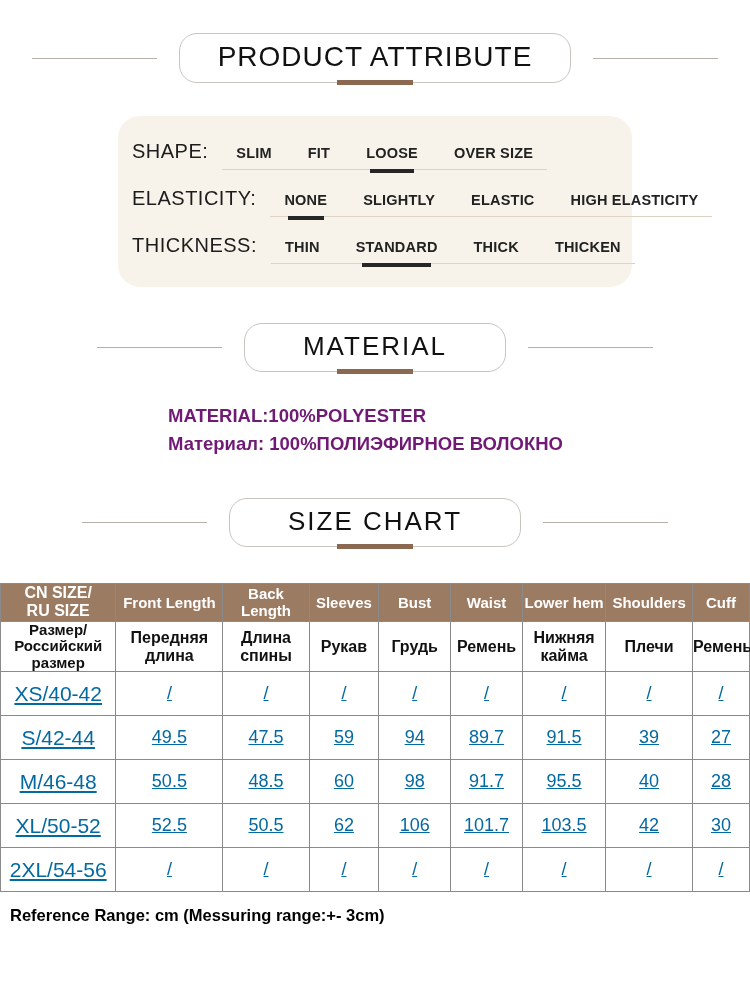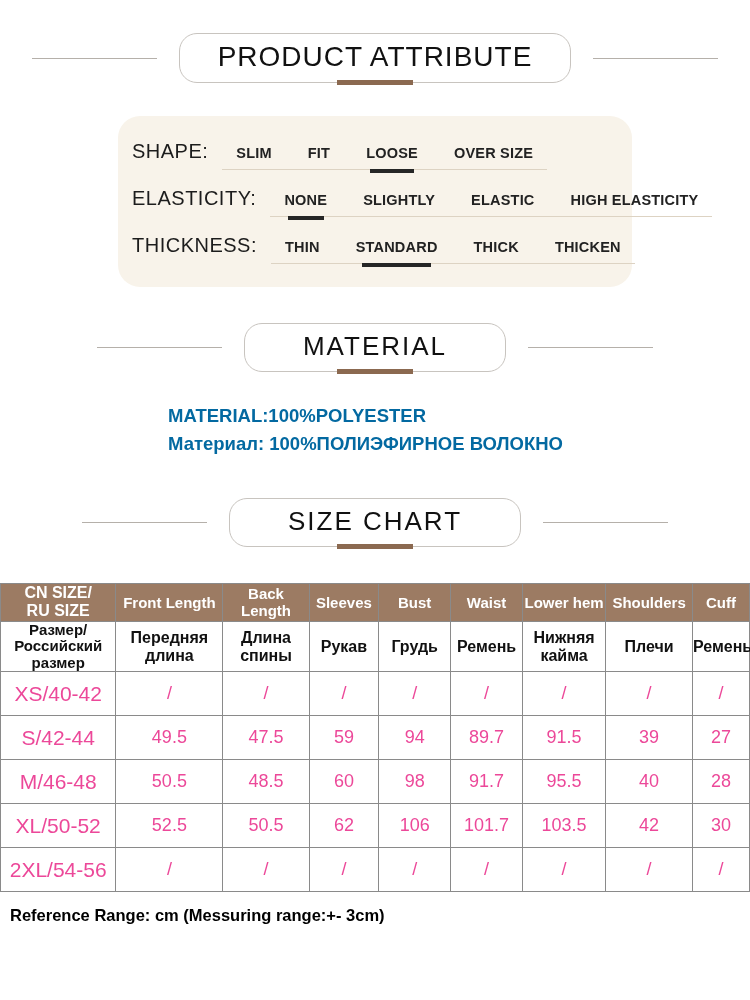--- a/index.html
+++ b/index.html
@@ -22,31 +22,31 @@
   .attr-row { display:flex; align-items:baseline; margin-bottom:17px; }
   .attr-label { font-size:20px; letter-spacing:0.5px; color:#1c1c1c; white-space:nowrap; }
   .attr-options { display:inline-flex; gap:36px; margin-left:14px;
     border-bottom:1px solid #ddd3c3; padding:0 14px 8px 14px; }
   .attr-option { position:relative; font-size:14.5px; font-weight:600; letter-spacing:0.2px;
     color:#222; white-space:nowrap; }
   .attr-option.sel::after { content:""; position:absolute; left:8%; bottom:-12px;
     width:84%; height:4px; background:#262626; }
 
   
-  .material-text { margin:30px 0 0 168px; font-size:18.5px; font-weight:600; line-height:28px; color:#0369a1; }
+  .material-text { margin:30px 0 0 168px; font-size:18.5px; font-weight:600; line-height:28px; color:#701a75; }
 
   
   table.size-table { width:750px; margin-top:36px; border-collapse:collapse; table-layout:fixed; }
   .size-table td, .size-table th { border:1px solid #8a8a8a; text-align:center; vertical-align:middle; }
   .hdr-en th { background:#9c7b63; color:#ffffff; font-size:15px; font-weight:600;
     height:37px; white-space:pre-line; line-height:1.15; border-color:#8a8a8a; }
   .hdr-en th.first { font-size:16px; font-weight:700; }
   .hdr-ru td { height:44px; font-size:16px; font-weight:700; white-space:pre-line; line-height:1.1; color:#111; }
   .hdr-ru td.first { font-size:15px; }
-  .data-row td { height:44px; font-size:18px; color:#ec4899; }
+  .data-row td { height:44px; font-size:18px; color:#0369a1;text-decoration:underline; }
   .data-row td.size-col { font-size:21px; }
   .c0{width:15.4%;} .c1{width:14.3%;} .c2{width:11.5%;} .c3{width:9.3%;} .c4{width:9.6%;}
   .c5{width:9.6%;} .c6{width:11.1%;margin-left:16px;} .c7{width:11.6%;} .c8{width:7.6%;}
 
   
   .notes { margin:14px 0 0 10px; }
   .note-line { font-weight:700; font-size:16.5px; color:#000; margin-bottom:9px; }
 
   .sec-pa { padding-top:33px; }
   .sec-mat { margin-top:36px; }

